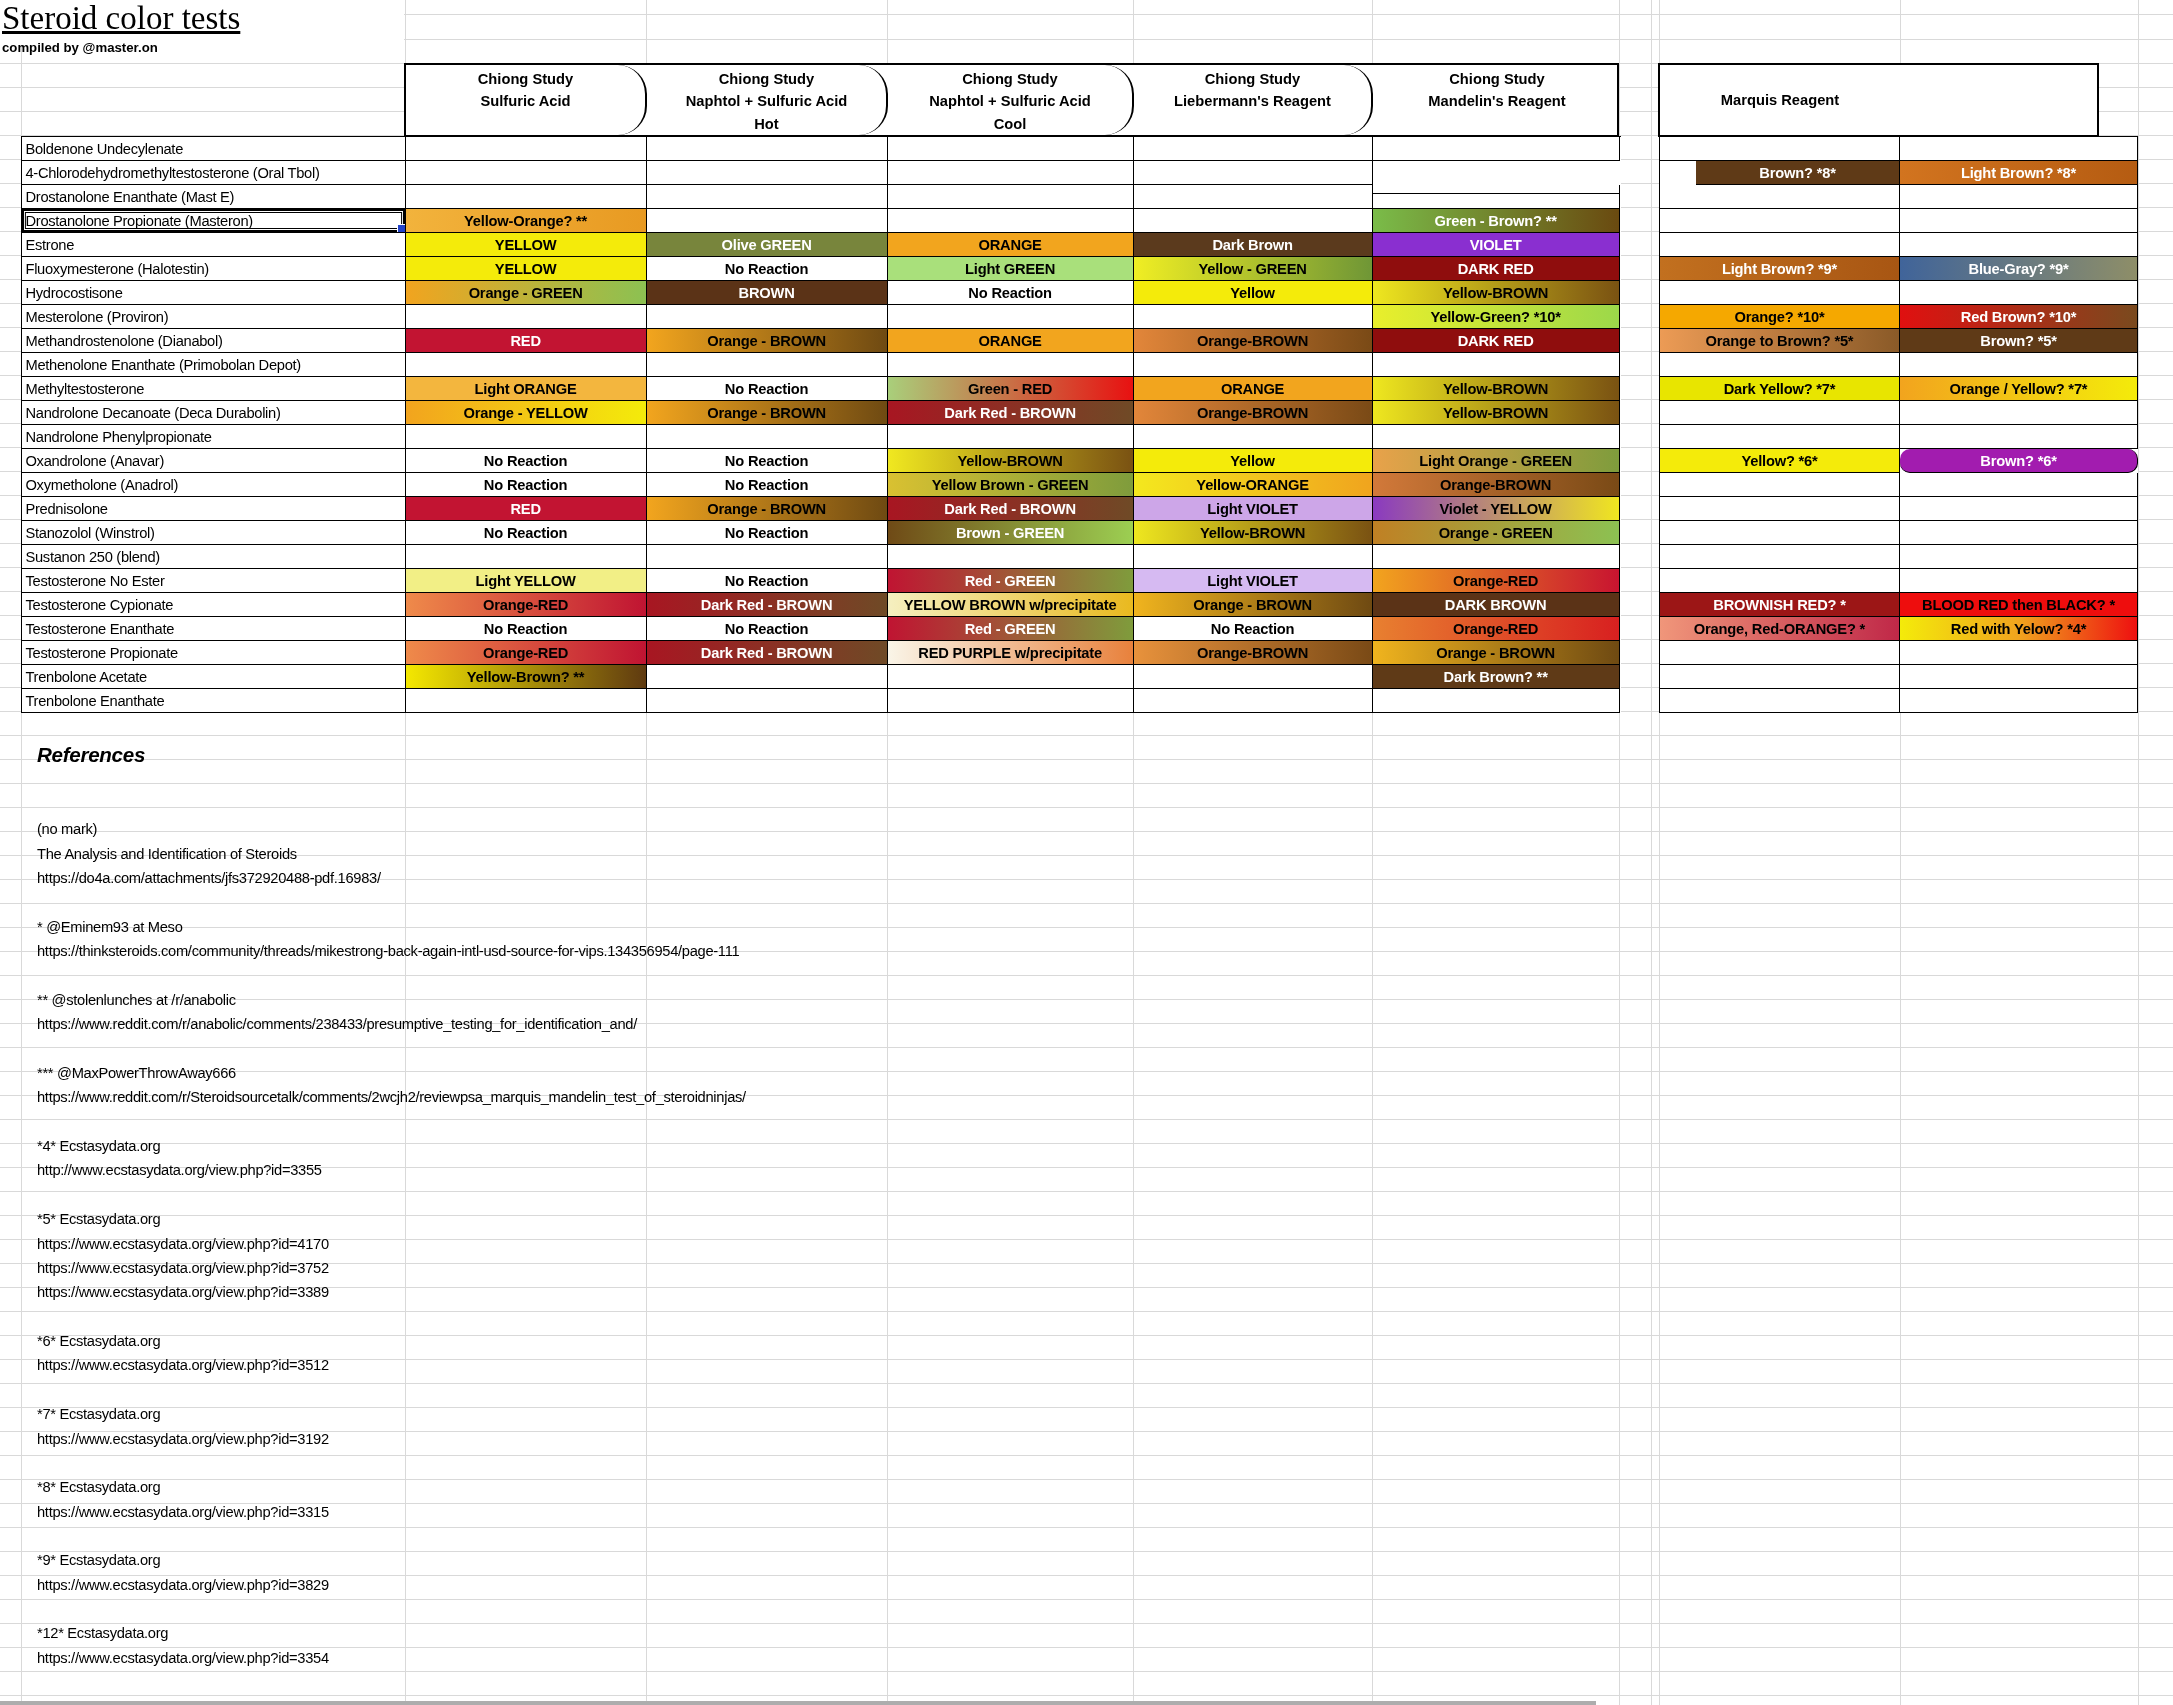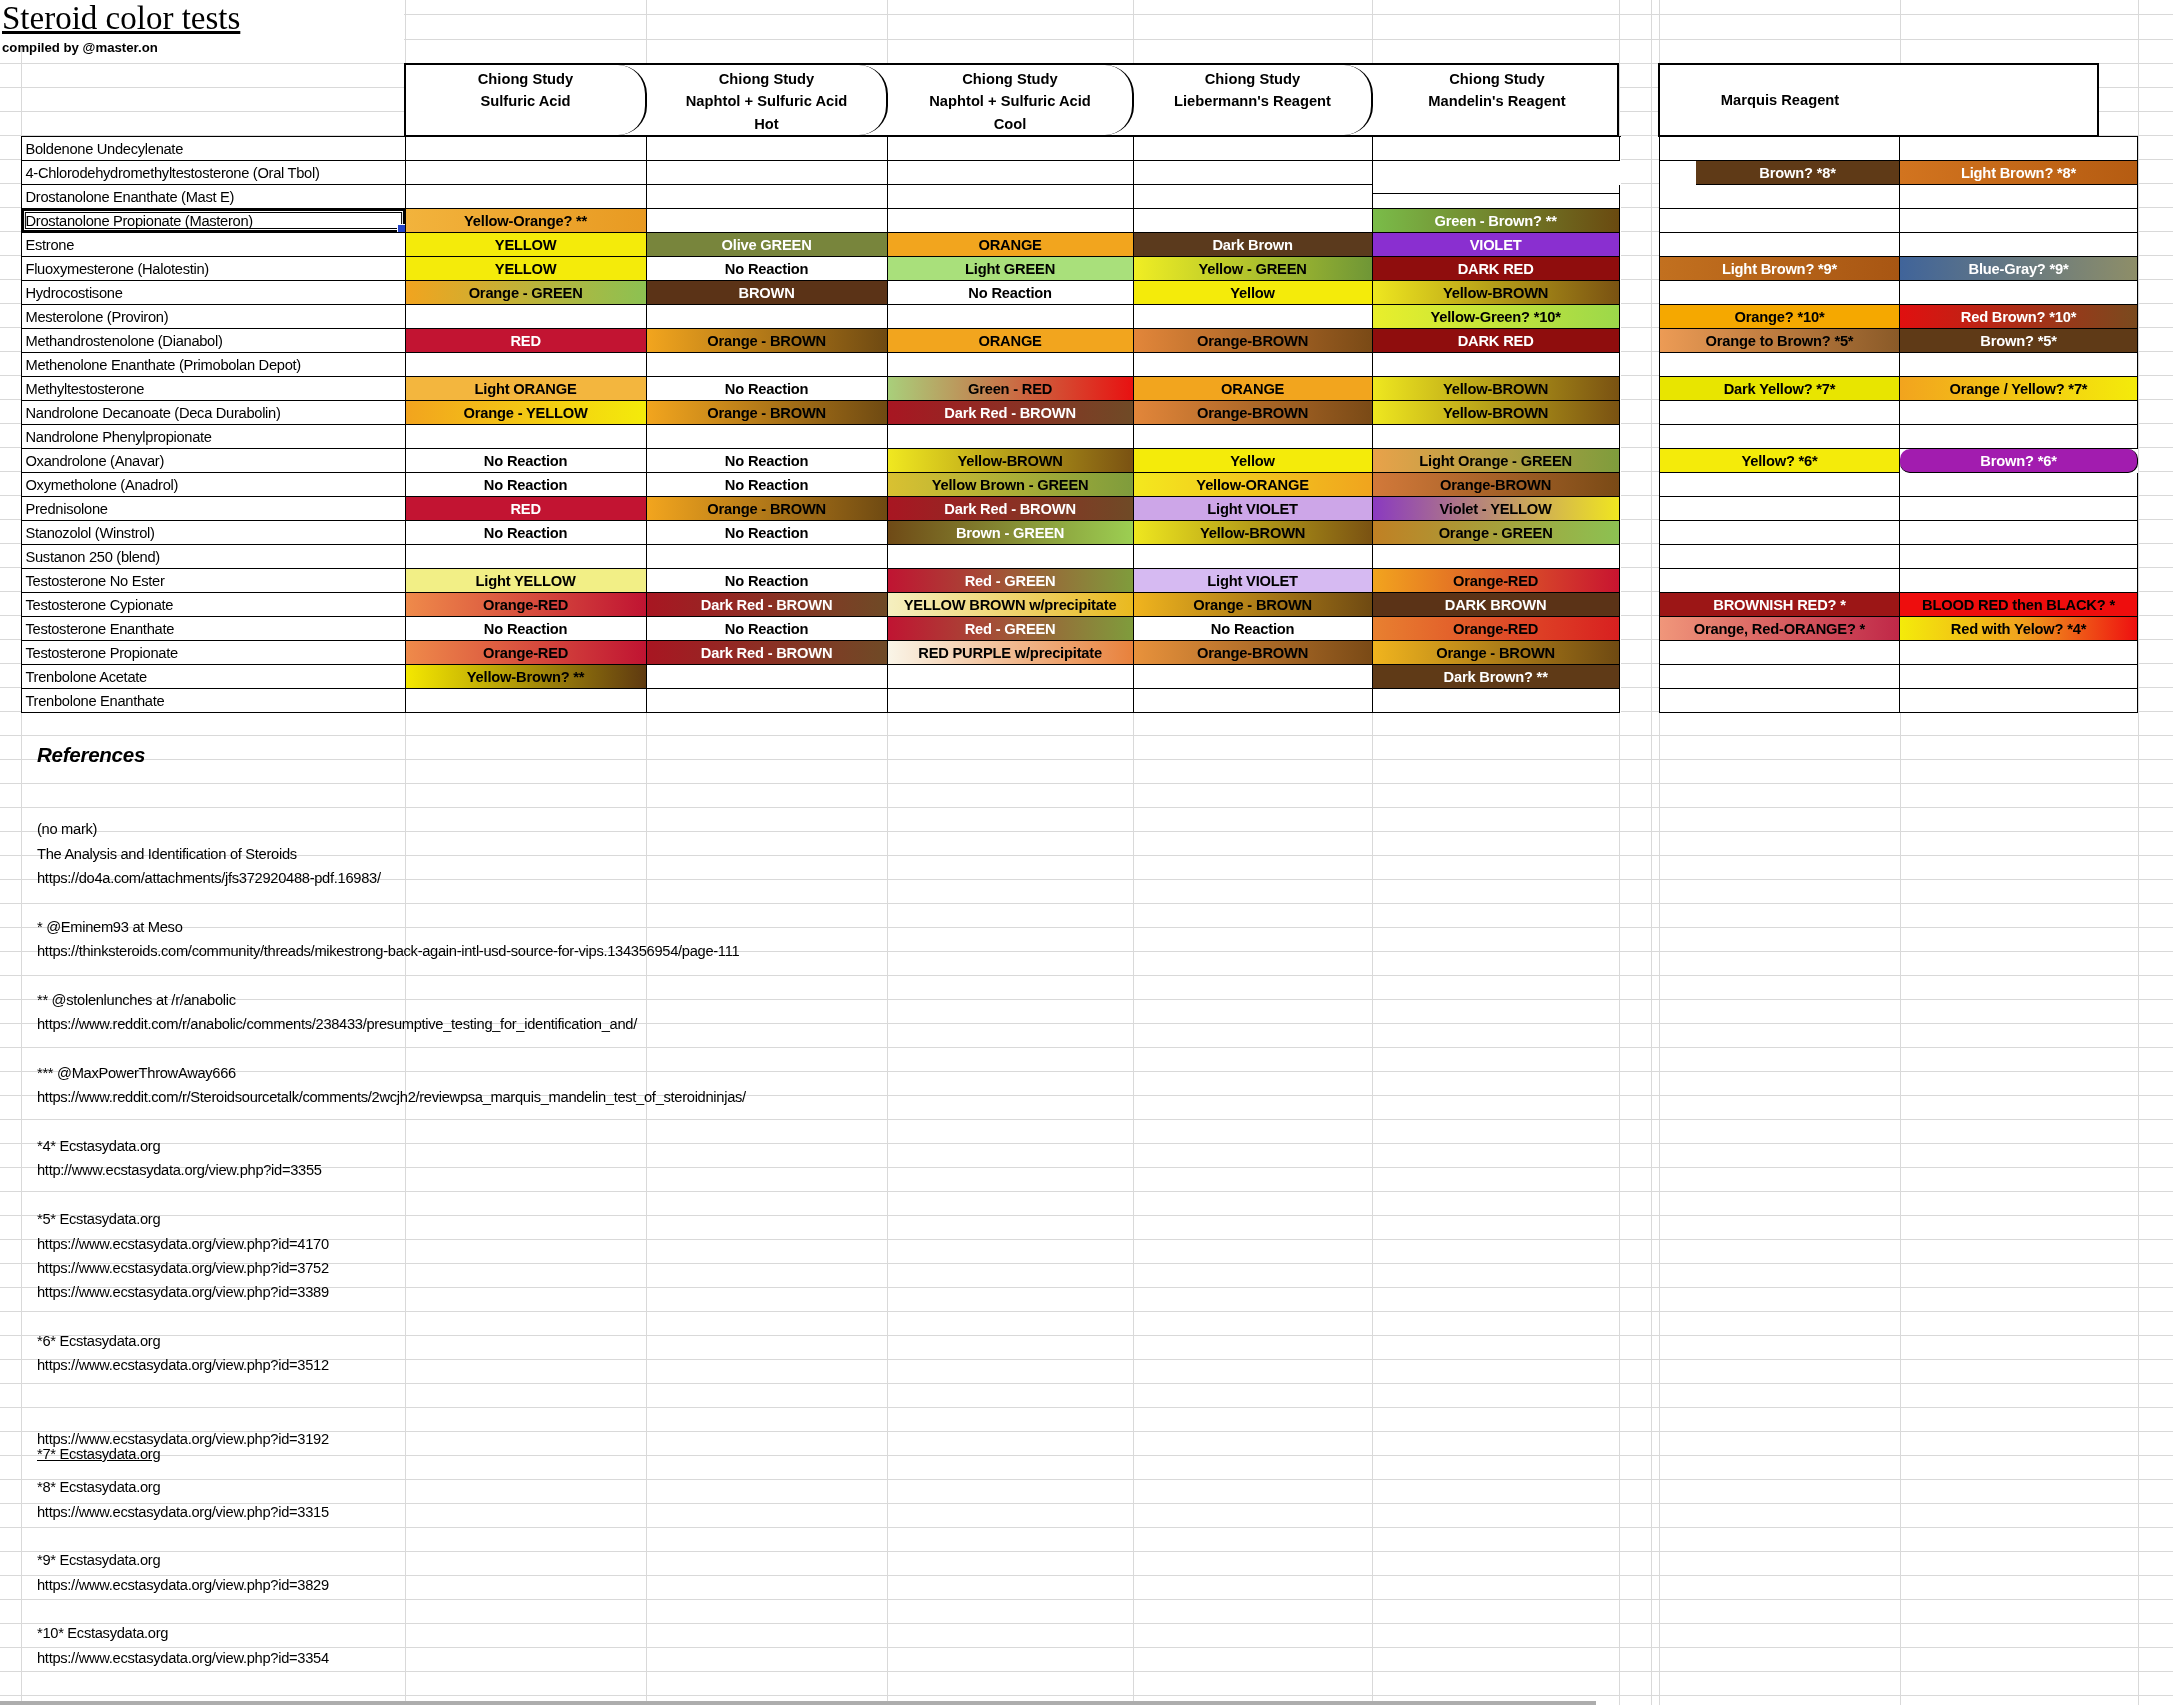--- a/index.html
+++ b/index.html
@@ -298,25 +298,25 @@
       <div class="refline" style="top: 1065px;">*** @MaxPowerThrowAway666</div>
       <div class="refline" style="top: 1089px;">https://www.reddit.com/r/Steroidsourcetalk/comments/2wcjh2/reviewpsa_marquis_mandelin_test_of_steroidninjas/</div>
       <div class="refline" style="top: 1138px;">*4* Ecstasydata.org</div>
       <div class="refline" style="top: 1162px;">http://www.ecstasydata.org/view.php?id=3355</div>
       <div class="refline" style="top: 1211px;">*5* Ecstasydata.org</div>
       <div class="refline" style="top: 1236px;">https://www.ecstasydata.org/view.php?id=4170</div>
       <div class="refline" style="top: 1260px;">https://www.ecstasydata.org/view.php?id=3752</div>
       <div class="refline" style="top: 1284px;">https://www.ecstasydata.org/view.php?id=3389</div>
       <div class="refline" style="top: 1333px;">*6* Ecstasydata.org</div>
       <div class="refline" style="top: 1357px;">https://www.ecstasydata.org/view.php?id=3512</div>
-      <div class="refline" style="top: 1446px; text-decoration: underline;">*7* Ecstasydata.org</div>
+      <div class="refline" style="top: 1406px;">*7* Ecstasydata.org</div>
       <div class="refline" style="top: 1431px;">https://www.ecstasydata.org/view.php?id=3192</div>
       <div class="refline" style="top: 1479px;">*8* Ecstasydata.org</div>
       <div class="refline" style="top: 1504px;">https://www.ecstasydata.org/view.php?id=3315</div>
       <div class="refline" style="top: 1552px;">*9* Ecstasydata.org</div>
       <div class="refline" style="top: 1577px;">https://www.ecstasydata.org/view.php?id=3829</div>
-      <div class="refline" style="top: 1625px;">*10* Ecstasydata.org</div>
+      <div class="refline" style="top: 1625px;">*12* Ecstasydata.org</div>
       <div class="refline" style="top: 1650px;">https://www.ecstasydata.org/view.php?id=3354</div>
     </div>
 
   <div id="bottom-strip"></div>
 </div>
 
 
 </body></html>

